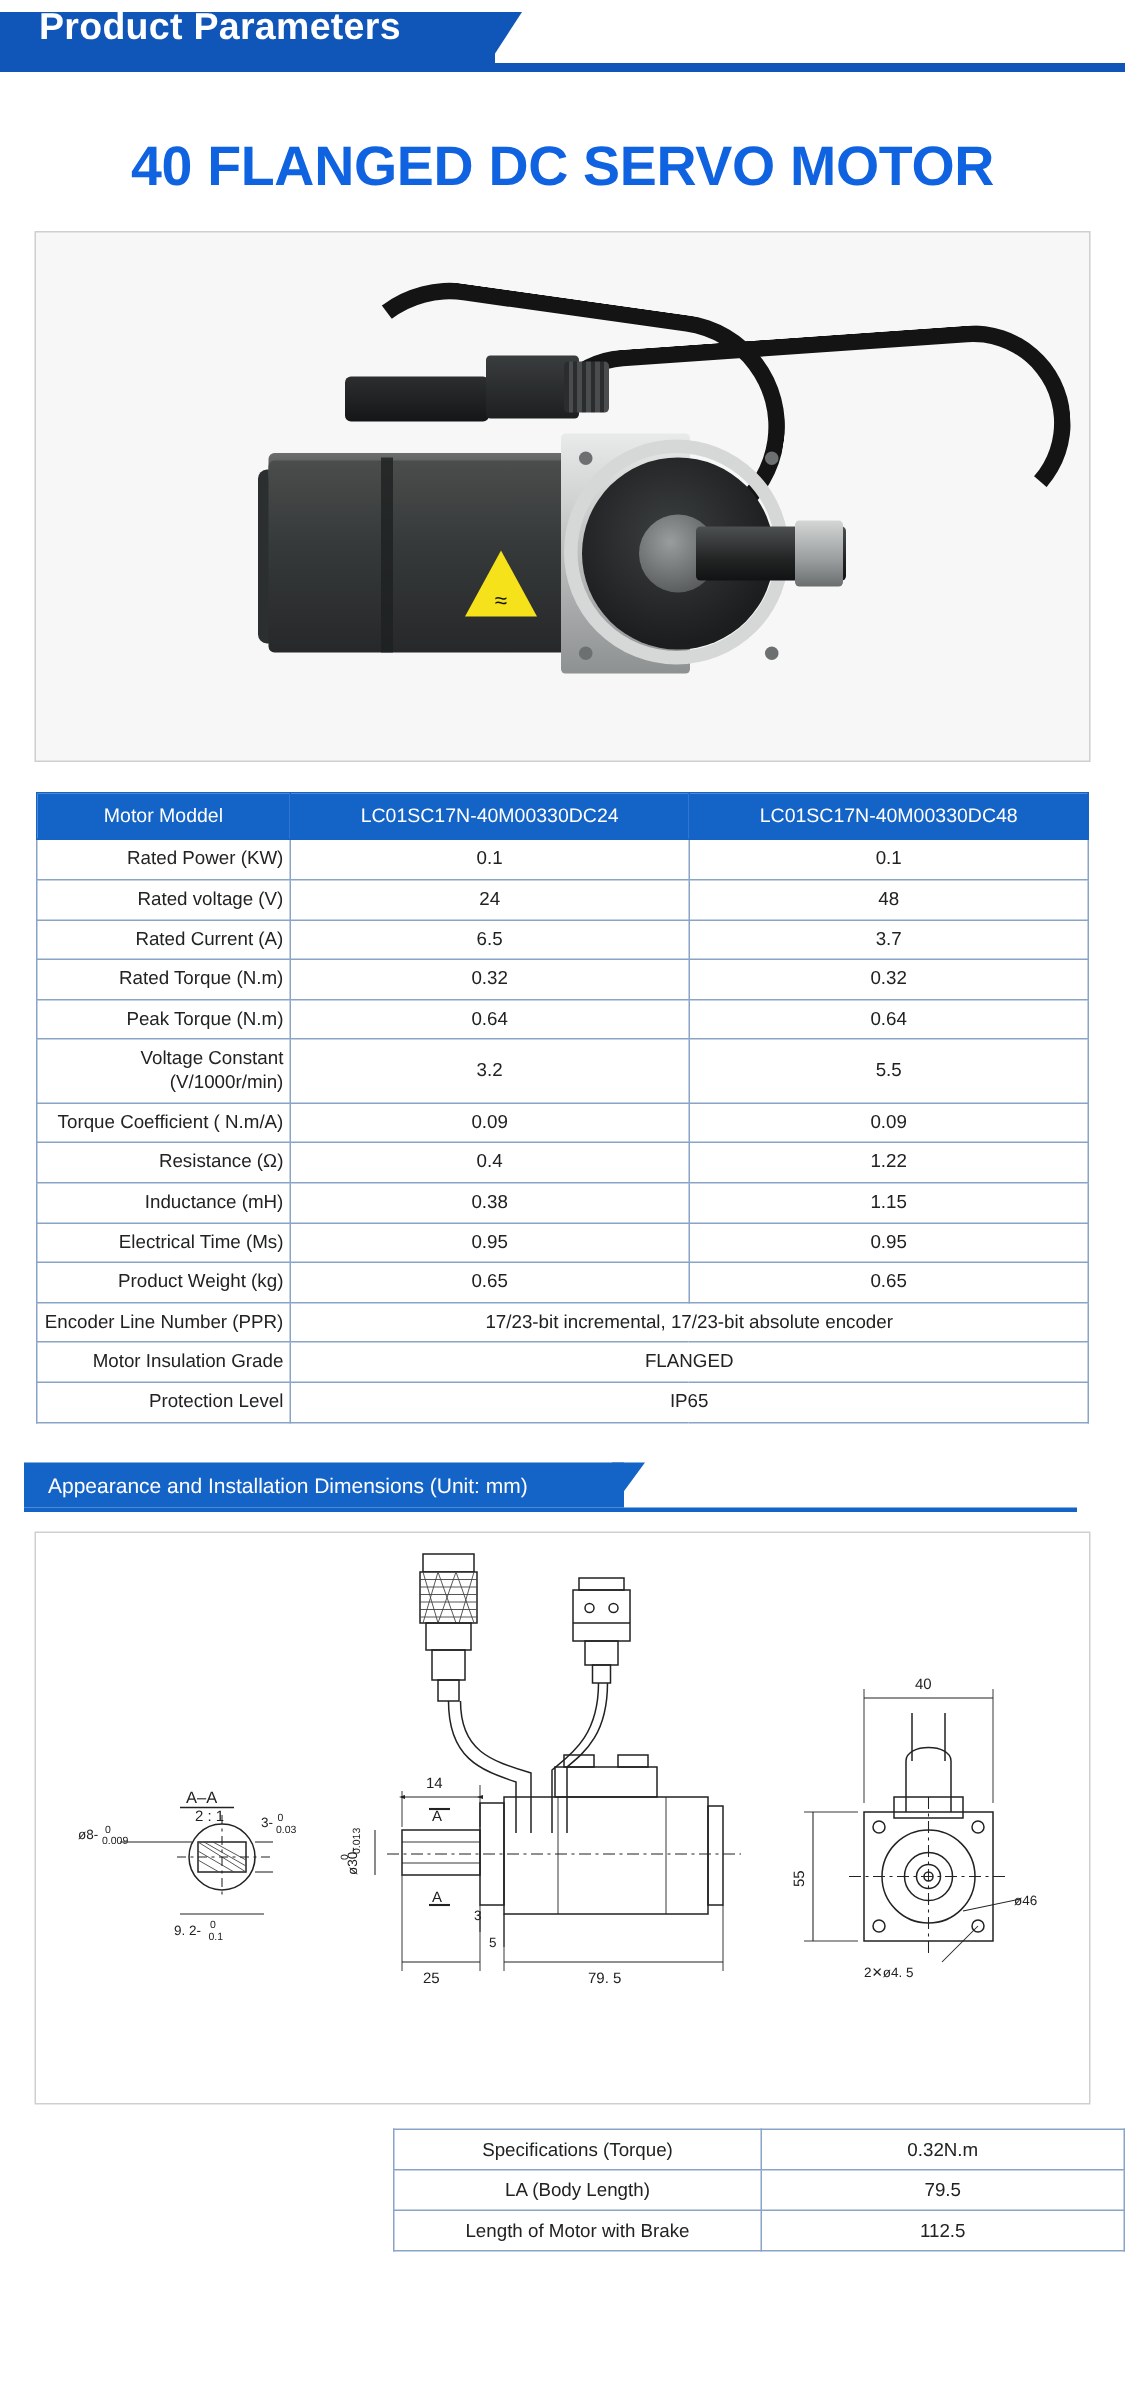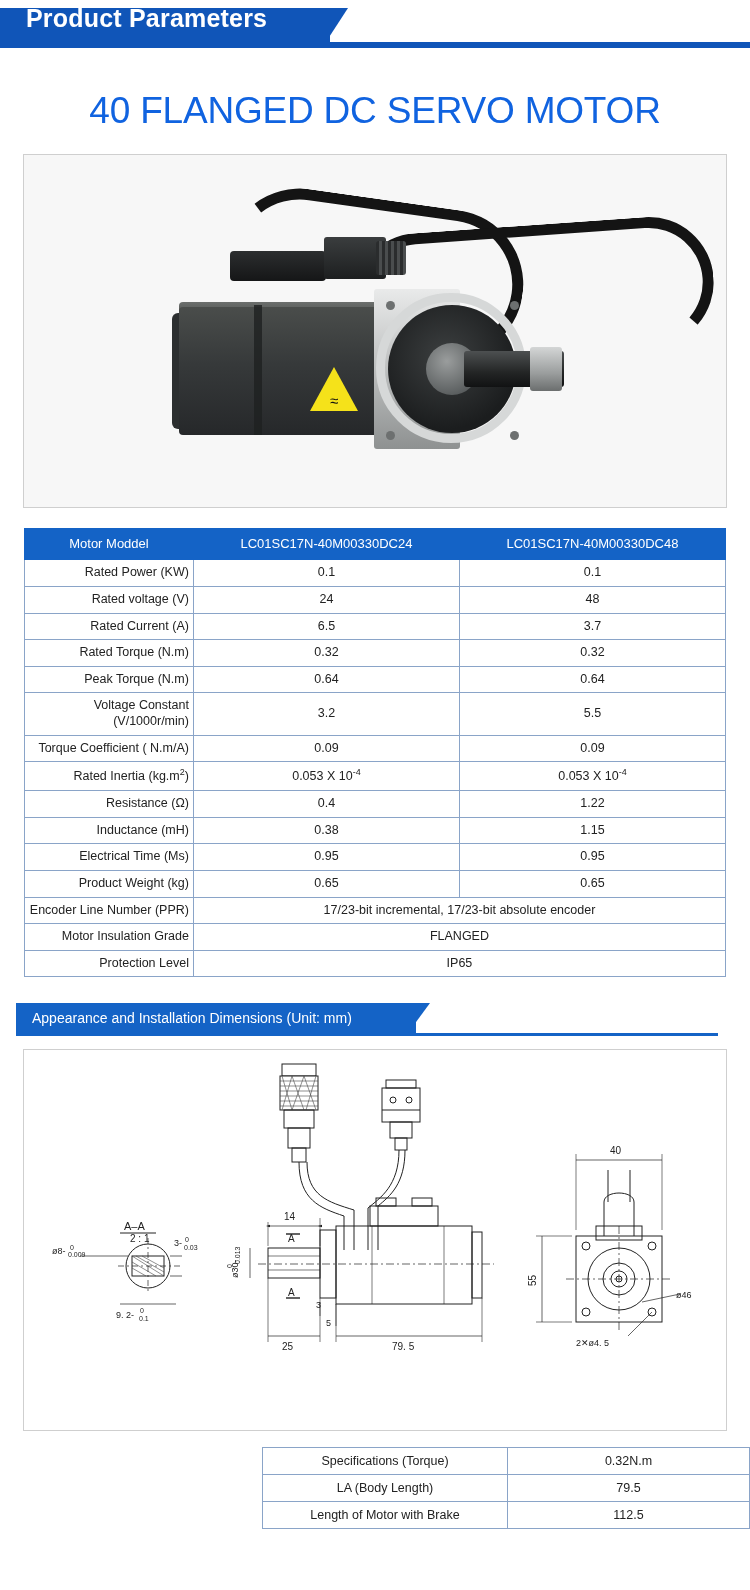--- a/index.html
+++ b/index.html
@@ -56,21 +56,21 @@
     font-weight: bold;
     color: #ffffff;
     letter-spacing: 0.2px;
   }
 
   
   .product-title {
     margin: 34px 0 16px 0;
     text-align: center;
     font-size: 37px;
-    font-weight: normal;
+    font-weight: bold;
     color: #1063e0;
     letter-spacing: -0.2px;
   }
 
   
   .hero {
     margin: 22px auto 0 auto;
     width: 702px;
     height: 352px;
     border: 1px solid #cfcfcf;
@@ -434,25 +434,20 @@
         <span>Voltage Constant</span><br>
         <span>(V/1000r/min)</span>
       </td>
       <td class="val">3.2</td>
       <td class="val">5.5</td>
     </tr>
     <tr>
       <td class="label">Torque Coefficient ( N.m/A)</td>
       <td class="val">0.09</td>
       <td class="val">0.09</td>
-    </tr>
-    <tr>
-      <td class="label">Rated Inertia (kg.m<span class="sup">2</span>)</td>
-      <td class="val">0.053 X 10<span class="sup">-4</span></td>
-      <td class="val">0.053 X 10<span class="sup">-4</span></td>
     </tr>
     <tr>
       <td class="label">Resistance (Ω)</td>
       <td class="val">0.4</td>
       <td class="val">1.22</td>
     </tr>
     <tr>
       <td class="label">Inductance (mH)</td>
       <td class="val">0.38</td>
       <td class="val">1.15</td>

